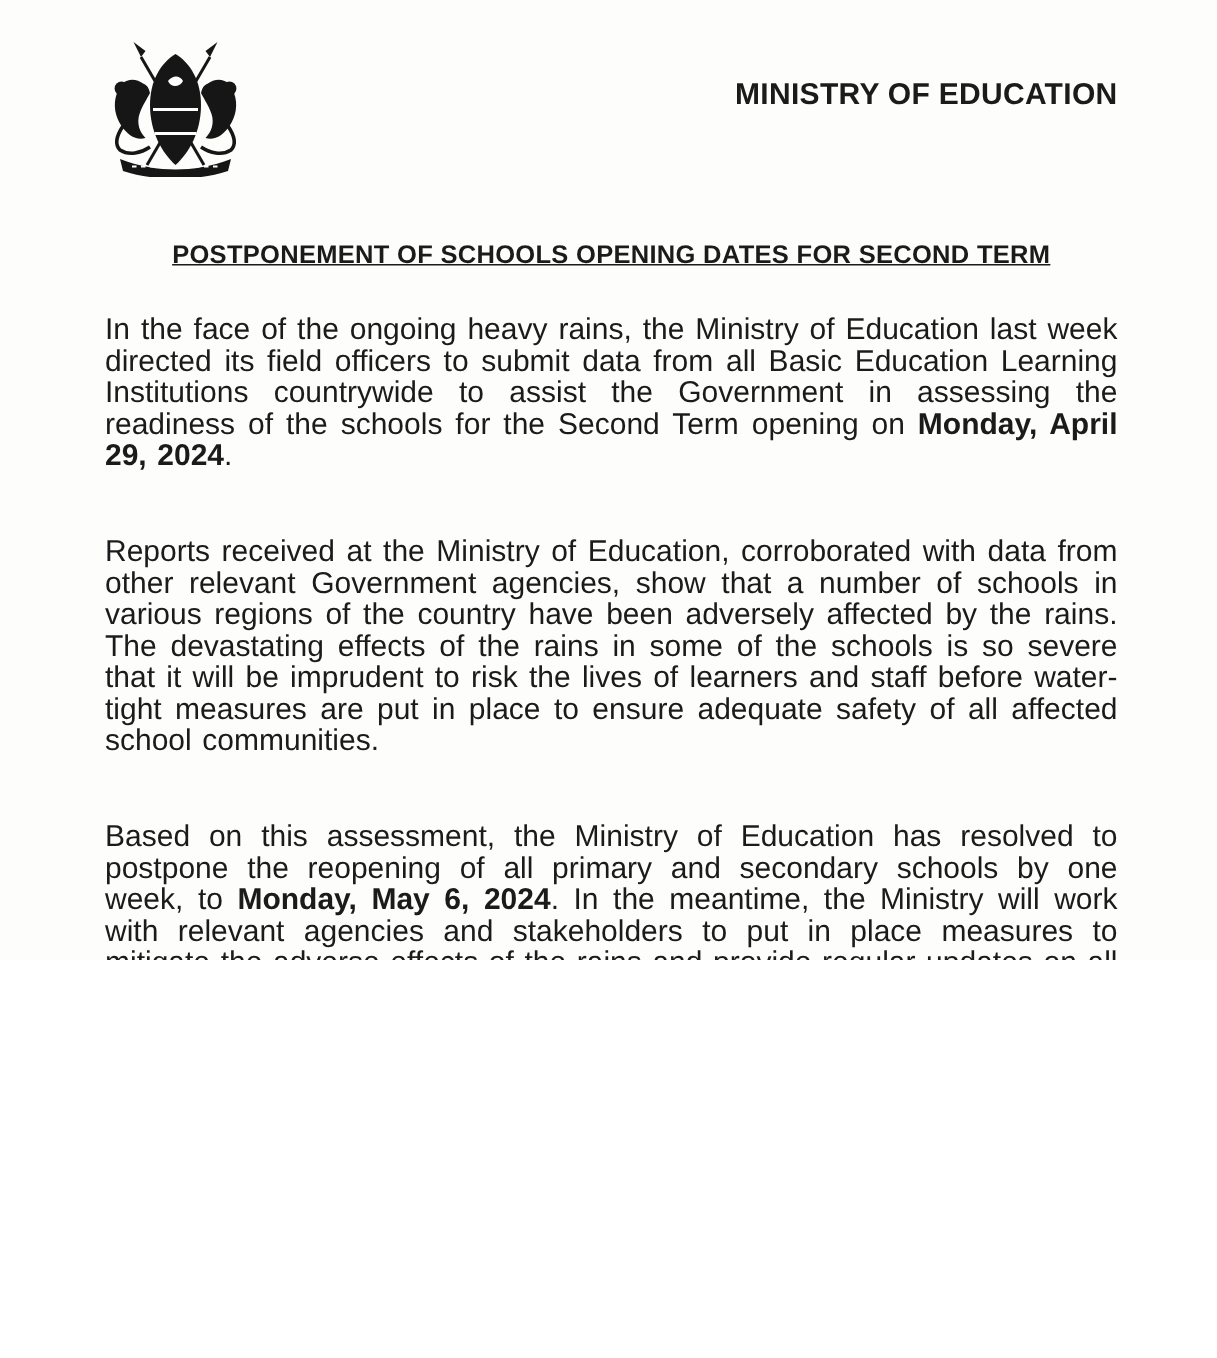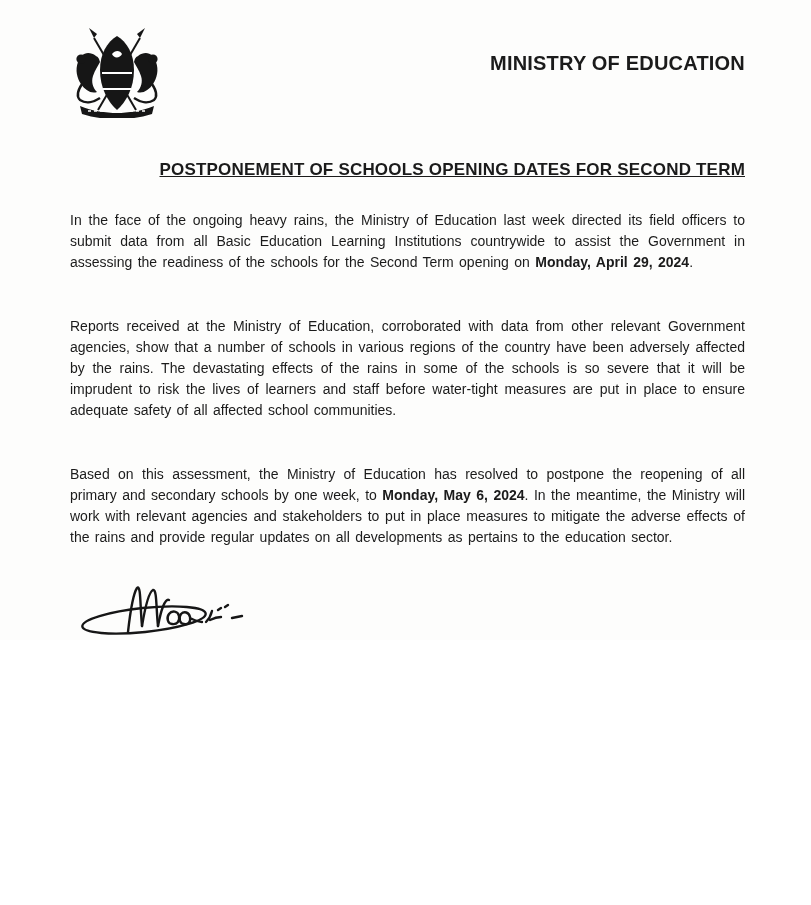--- a/index.html
+++ b/index.html
@@ -26,32 +26,32 @@
 
   
   .release-block { margin-top: 22px; }
   .press-release { font-size: 19px; font-weight: bold; letter-spacing: 0.3px; }
   .for-immediate { font-size: 19px; font-weight: bold; font-style: italic; margin-top: 2px; }
   .release-date  { font-size: 19px; font-weight: bold; font-style: italic; margin-top: 20px; }
 
   
   .doc-title {
     margin-top: 42px;
-    text-align: right;
+    text-align: center;
     font-size: 17px;
     font-weight: bold;
     text-decoration: underline;
     letter-spacing: 0.2px;
   }
 
   
   .body-text { margin-top: 30px; }
   .body-text p {
     margin: 0 0 43px 0;
-    font-size: 14px;
+    font-size: 20px;
     line-height: 21px;
     text-align: justify;
     word-spacing: 1.5px;
   }
   .body-text p:last-child { margin-bottom: 0; }
   .body-text b { font-weight: bold; }
 
   
   .signature-area { margin-top: 32px; }
   .signature-svg { width: 200px; height: 62px; display: block; margin-left: 2px; }

